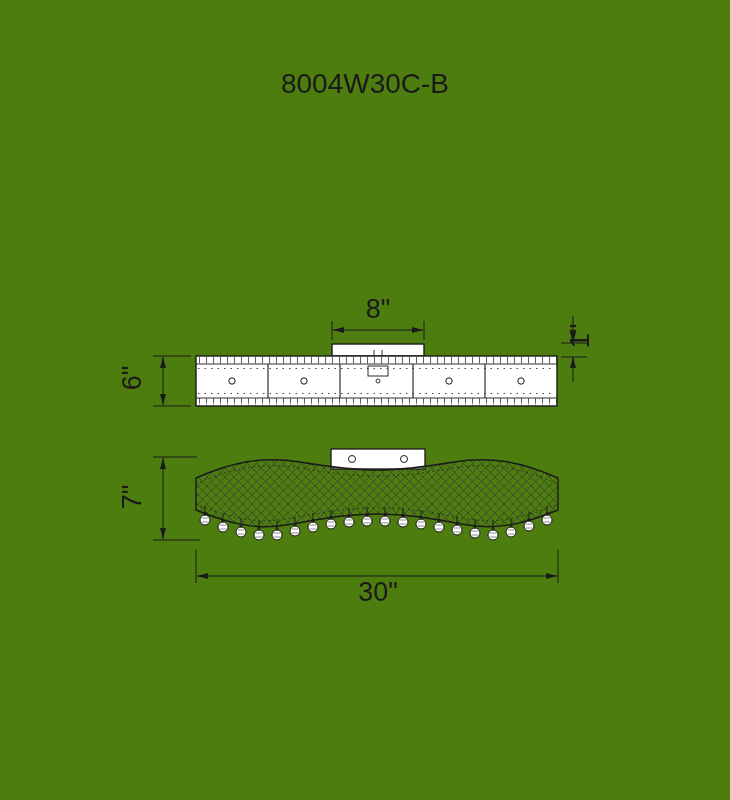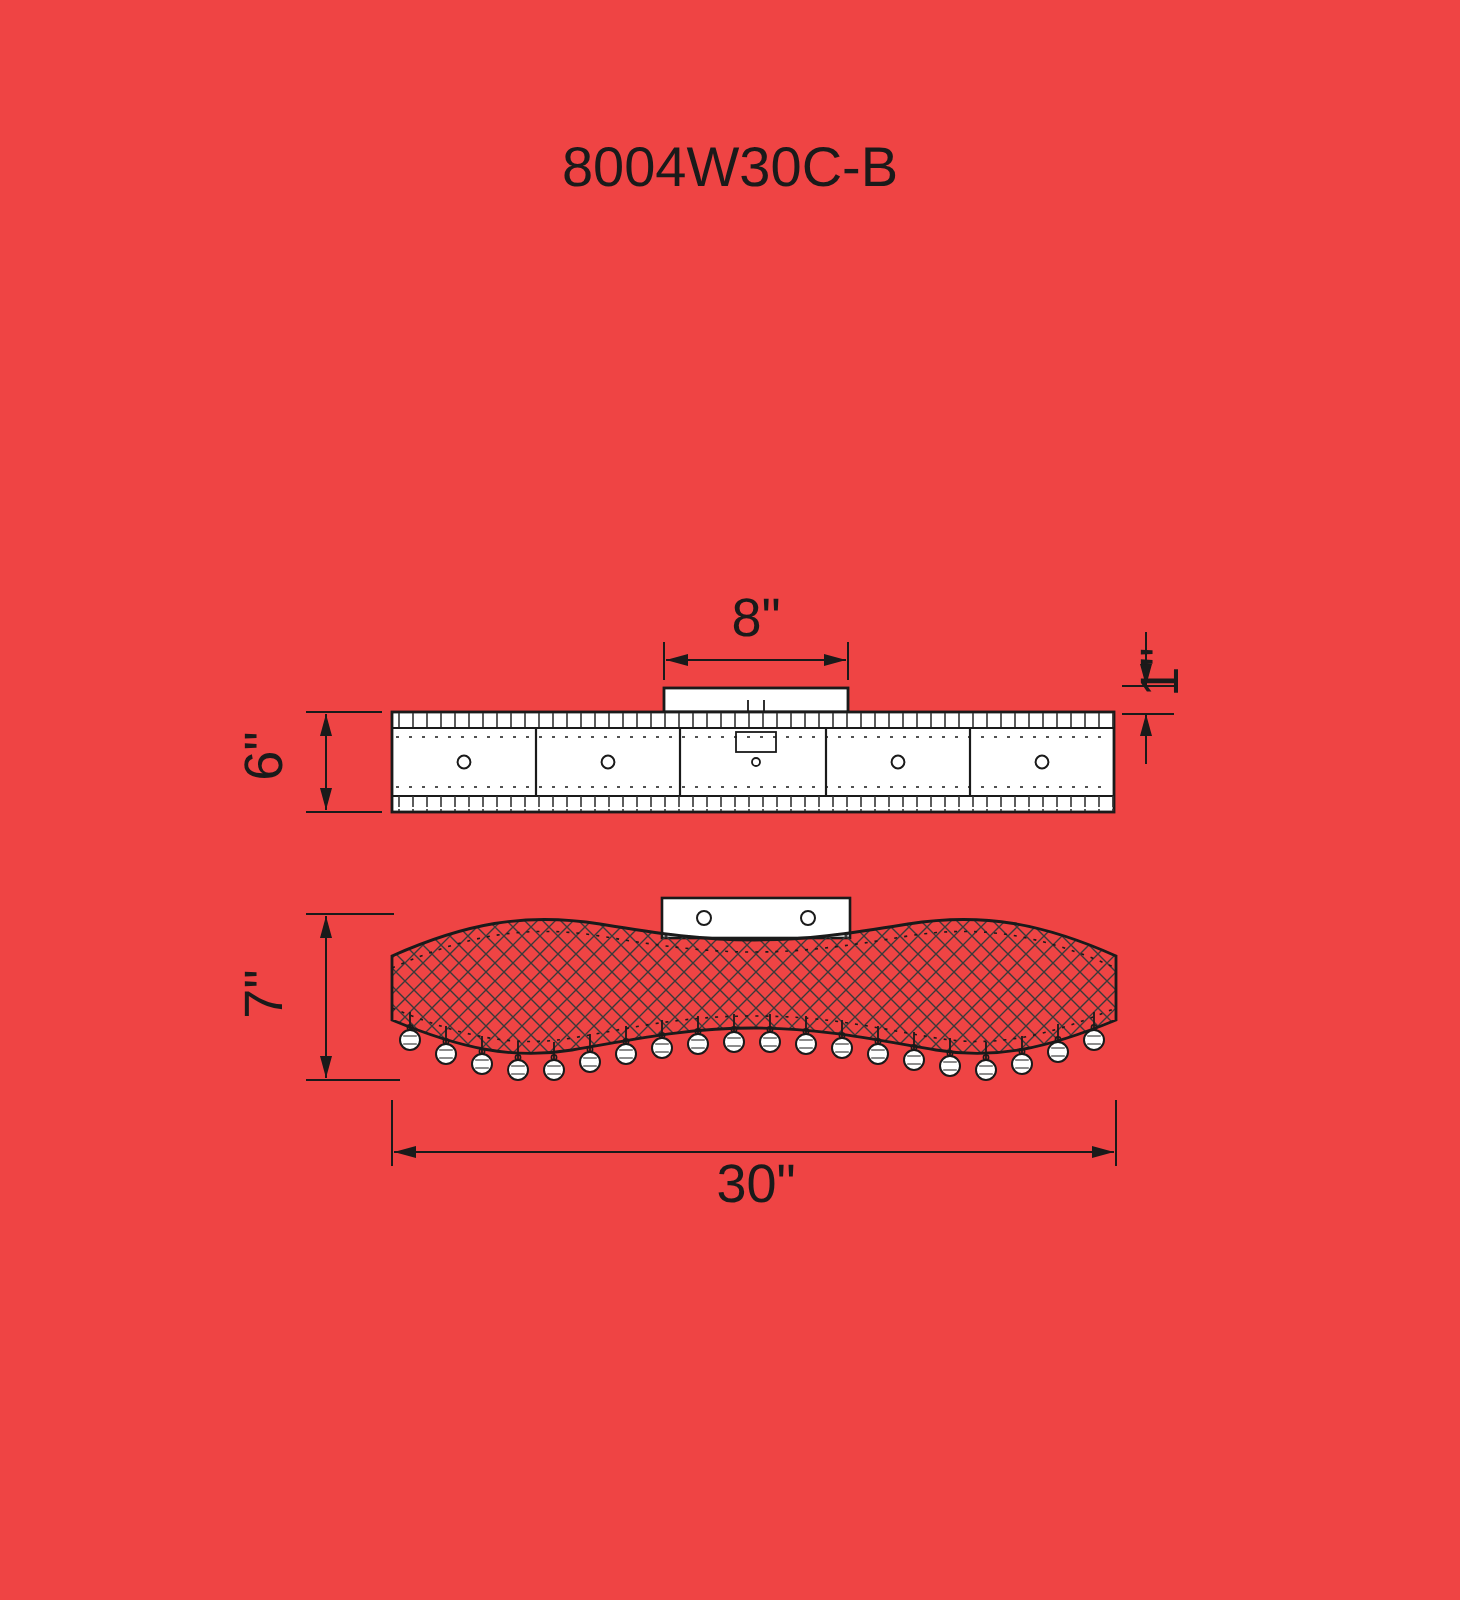--- a/index.html
+++ b/index.html
@@ -1,20 +1,20 @@
 <!DOCTYPE html>
 <html><head>
 <meta charset="utf-8">
 <style>
   html, body { margin: 0; padding: 0; background: #ffffff; }
   .canvas {
     position: relative;
     width: 730px;
     height: 800px;
-    background: #ef4444;
+    background: #4d7c0f;
     font-family: "Liberation Sans", sans-serif;
     overflow: hidden;
   }
   svg { display: block; }
   text {
     font-family: "Liberation Sans", sans-serif;
     fill: #1a1a1a;
   }
   .title-text { font-size: 28px; }
   .dim-text { font-size: 27px; }

